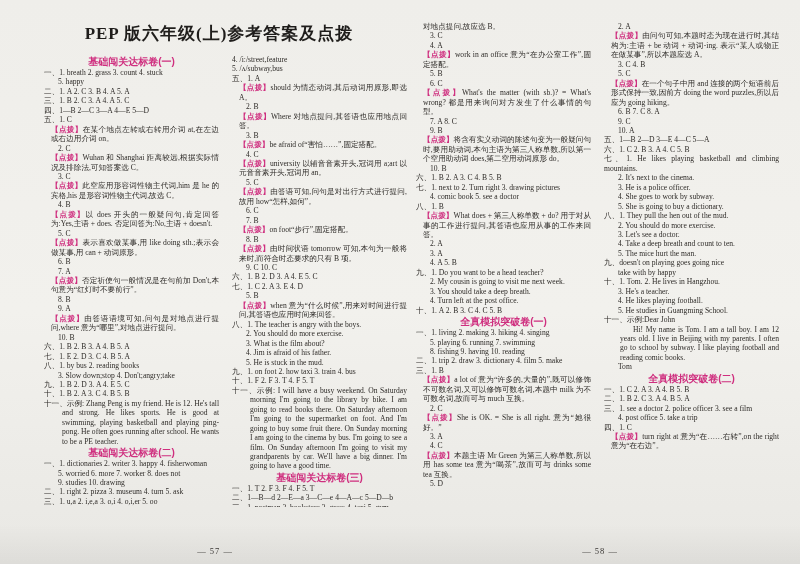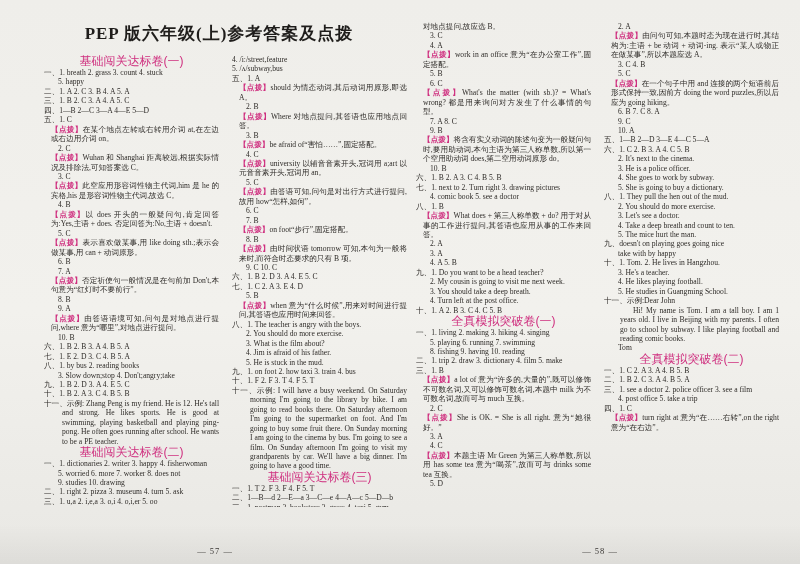--- a/index.html
+++ b/index.html
@@ -30,22 +30,22 @@
   .col{
     width:175px;height:452px;overflow:hidden;
     flex:0 0 auto;
   }
   .page-right .col{height:492px;}
   .ln{
     font-size:7.6px;line-height:9.45px;color:#2e2b28;
     text-align:justify;
   }
   .ln.h{
-    color:#cf2f7f;font-weight:normal;text-align:center;
-    font-size:12px;line-height:13px;
+    color:#cf2f7f;font-weight:bold;text-align:center;
+    font-size:10px;line-height:13px;
     font-family:"Liberation Sans","DejaVu Sans",sans-serif;
   }
   .ln.i{padding-left:14px;}
   .ln.d{padding-left:7px;}
   .ln.c{padding-left:7px;}
   .dtag{color:#cf2f7f;font-weight:bold;font-family:"Liberation Sans","DejaVu Sans",sans-serif;}
   .ln.ex{padding-left:18px;text-indent:-18px;}
   .ln.p{padding-left:16px;text-indent:13px;}
   .footer{
     position:absolute;bottom:8px;left:0;width:100%;
@@ -192,37 +192,38 @@
           <div class="ln i">2. A</div>
           <div class="ln d"><span class="dtag">【点拨】</span>由问句可知,本题时态为现在进行时,其结构为:主语 + be 动词 + 动词-ing. 表示“某人或物正在做某事”,所以本题应选 A。</div>
           <div class="ln i">3. C  4. B</div>
           <div class="ln i">5. C</div>
           <div class="ln d"><span class="dtag">【点拨】</span>在一个句子中用 and 连接的两个短语前后形式保持一致,因前方 doing the word puzzles,所以后应为 going hiking。</div>
           <div class="ln i">6. B  7. C  8. A</div>
           <div class="ln i">9. C</div>
           <div class="ln i">10. A</div>
           <div class="ln n">五、1—B  2—D  3—E  4—C  5—A</div>
           <div class="ln n">六、1. C  2. B  3. A  4. C  5. B</div>
+          <div class="ln n">七、1. He likes playing basketball and climbing mountains.</div>
           <div class="ln i">2. It's next to the cinema.</div>
           <div class="ln i">3. He is a police officer.</div>
           <div class="ln i">4. She goes to work by subway.</div>
           <div class="ln i">5. She is going to buy a dictionary.</div>
           <div class="ln n">八、1. They pull the hen out of the mud.</div>
           <div class="ln i">2. You should do more exercise.</div>
           <div class="ln i">3. Let's see a doctor.</div>
           <div class="ln i">4. Take a deep breath and count to ten.</div>
           <div class="ln i">5. The mice hurt the man.</div>
           <div class="ln n">九、doesn't  on  playing  goes  going  nice</div>
           <div class="ln i">take  with  by  happy</div>
           <div class="ln n">十、1. Tom.   2. He lives in Hangzhou.</div>
           <div class="ln i">3. He's a teacher.</div>
           <div class="ln i">4. He likes playing football.</div>
           <div class="ln i">5. He studies in Guangming School.</div>
           <div class="ln n">十一、示例:Dear John</div>
-          <div class="ln p">Hi! My name is Tom. I am a tall boy. I am 1 years old. I live in Beijing with my parents. I often go to school by subway. I like playing football and reading comic books.</div>
+          <div class="ln p">Hi! My name is Tom. I am a tall boy. I am 12 years old. I live in Beijing with my parents. I often go to school by subway. I like playing football and reading comic books.</div>
           <div class="ln i">Tom</div>
           <div class="ln h">全真模拟突破卷(二)</div>
           <div class="ln n">一、1. C  2. A  3. A  4. B  5. B</div>
           <div class="ln n">二、1. B  2. C  3. A  4. B  5. A</div>
           <div class="ln n">三、1. see a doctor  2. police officer  3. see a film</div>
           <div class="ln i">4. post office  5. take a trip</div>
           <div class="ln n">四、1. C</div>
           <div class="ln d"><span class="dtag">【点拨】</span>turn right at 意为“在……右转”,on the right 意为“在右边”。</div>
         </div>
     </div>

